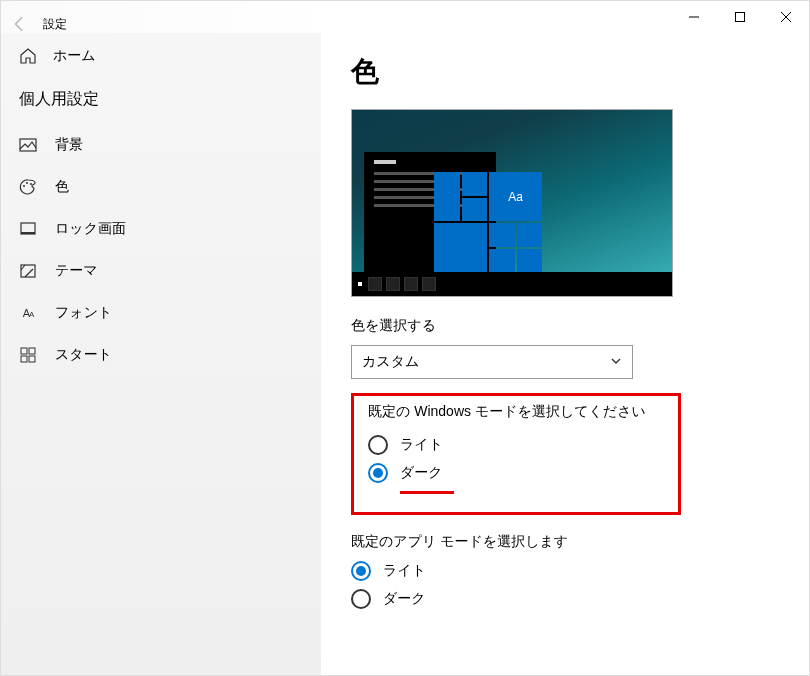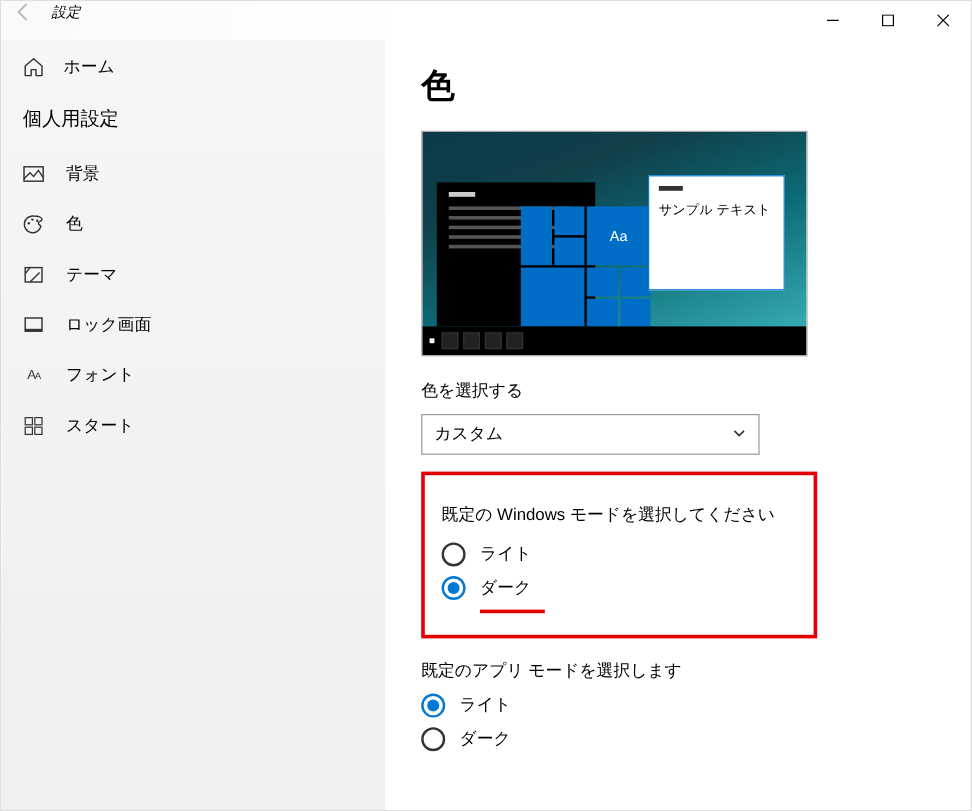--- a/index.html
+++ b/index.html
@@ -1,19 +1,19 @@
 <!DOCTYPE html>
 <html><head>
   <meta charset="utf-8">
   <style>
     * { margin: 0; padding: 0; box-sizing: border-box; font-family: "Yu Gothic UI", "Segoe UI", Meiryo, sans-serif; }
     body { width: 810px; height: 676px; overflow: hidden; background: #fff; color: #000; font-size: 14px; display: flex; flex-direction: column; border: 1px solid #ddd; }
     
     
-    .titlebar { height: 32px; display: flex; align-items: flex-start; position: relative; background: linear-gradient(90deg, #fafafa 0%, #fff 40%); font-style: italic; }
+    .titlebar { height: 32px; display: flex; align-items: flex-end; position: relative; background: linear-gradient(90deg, #fafafa 0%, #fff 40%); }
     .titlebar-left { display: flex; align-items: center; gap: 14px; padding-left: 10px; }
     .back-icon { width: 18px; height: 18px; opacity: .4; display:flex; align-items:center; justify-content:center; }
     .win-controls { position: absolute; right: 0; top: 0; display: flex; }
     .wc { width: 46px; height: 32px; display: flex; align-items: center; justify-content: center; }
     .wc svg { width: 10px; height: 10px; }
     
     
     .body { flex: 1; display: flex; overflow: hidden; }
     .sidebar { width: 320px; background: linear-gradient(180deg,#f6f6f6 0%, #efefef 100%); padding-top: 0; padding-bottom: 32px; overflow-y: hidden; }
     .main { flex: 1; padding: 20px 0 0 30px; overflow-y: hidden; }
@@ -46,21 +46,21 @@
     .tile.aa{grid-column:3/5;grid-row:1/3; color:#fff; font-size:12px; display:flex; align-items:center; justify-content:center}
     .tile.w{grid-column:1/3;grid-row:3/5}
     .tile.tall{grid-row:span 2}
     .preview-note { position:absolute; top:36px; right:18px; width:114px; height:96px; background:#fff; border:1px solid #007ad1; padding:8px 8px; font-size:11px; }
     .pn-bar{height:4px;width:20px;background:#333;margin-bottom:8px}
     
     .field-label { font-size: 14px; margin-top: 20px; margin-bottom: 10px; }
     .select { width: 282px; height: 34px; border: 1px solid #999; display:flex; align-items:center; justify-content:space-between; padding:0 10px; font-size:14px; cursor:default; }
     
     
-    .highlight-box { border: 3px solid #e30000; width: 330px; padding: 24px 14px 18px 14px; margin-top: 14px; }
+    .highlight-box { border: 3px solid #e30000; width: 330px; padding: 7px 14px 18px 14px; margin-top: 14px; }
     .hl-title { font-size: 14px; margin-bottom: 14px; }
     .radio-row { display:flex; align-items:center; gap:12px; margin: 8px 0; cursor:default; font-size:14px; }
     .radio-outer { width:20px; height:20px; border:2px solid #333; border-radius:50%; display:flex; align-items:center; justify-content:center; }
     .radio-outer.sel { border-color:#0078d4; }
     .radio-inner { width:10px; height:10px; border-radius:50%; background:#0078d4; display:none; }
     .radio-outer.sel .radio-inner{ display:block; }
     .underline { height:3px; background:#e30000; width:54px; margin-left:32px; margin-top:2px; }
     
     .section2 { margin-top: 18px; }
   </style>
@@ -125,35 +125,35 @@
             <circle cx="5" cy="8" r="1" fill="#333"></circle>
             <circle cx="8" cy="5" r="1" fill="#333"></circle>
             <circle cx="12" cy="6" r="1" fill="#333"></circle>
           </svg>
         </span>
       <span>色</span>
     </div>
     <div class="nav-item">
       <span class="nav-icon">
           <svg viewBox="0 0 18 18">
+            <rect x="2" y="3" width="14" height="11" stroke="#333" fill="none" stroke-width="1.2"></rect>
+            <rect x="2" y="12" width="14" height="2" fill="#333"></rect>
+          </svg>
+        </span>
+      <span>ロック画面</span>
+    </div>
+    <div class="nav-item">
+      <span class="nav-icon">
+          <svg viewBox="0 0 18 18">
             <rect x="2" y="3" width="14" height="12" stroke="#333" fill="none" stroke-width="1.2"></rect>
             <path d="M6 3 L2 8" stroke="#333" stroke-width="1.2"></path>
             <path d="M14 7 L6 15" stroke="#333" stroke-width="1.2"></path>
           </svg>
         </span>
       <span>テーマ</span>
-    </div>
-    <div class="nav-item">
-      <span class="nav-icon">
-          <svg viewBox="0 0 18 18">
-            <rect x="2" y="3" width="14" height="11" stroke="#333" fill="none" stroke-width="1.2"></rect>
-            <rect x="2" y="12" width="14" height="2" fill="#333"></rect>
-          </svg>
-        </span>
-      <span>ロック画面</span>
     </div>
     <div class="nav-item">
       <span class="nav-icon">
           <span style="font-size:11px;letter-spacing:-1px">A<span style="font-size:8px">A</span></span>
         </span>
       <span>フォント</span>
     </div>
     <div class="nav-item">
       <span class="nav-icon">
           <svg viewBox="0 0 18 18">
@@ -183,24 +183,20 @@
         <div class="tile tall"></div>
           <div class="tile"></div>
         <div class="tile aa">Aa</div>
         <div class="tile"></div>
         <div class="tile w"></div>
           <div class="tile"></div>
           <div class="tile"></div>
         <div class="tile"></div>
           <div class="tile"></div>
       </div>
-      <div class="preview-note">
-        <div class="pn-bar"></div>
-        <span>サンプル テキスト</span>
-      </div>
       <div class="preview-taskbar">
         <div class="tb-dot"></div>
           <div class="tb-block"></div>
           <div class="tb-block"></div>
           <div class="tb-block"></div>
           <div class="tb-block"></div>
       </div>
     </div>
 
     <div class="field-label">色を選択する</div>

